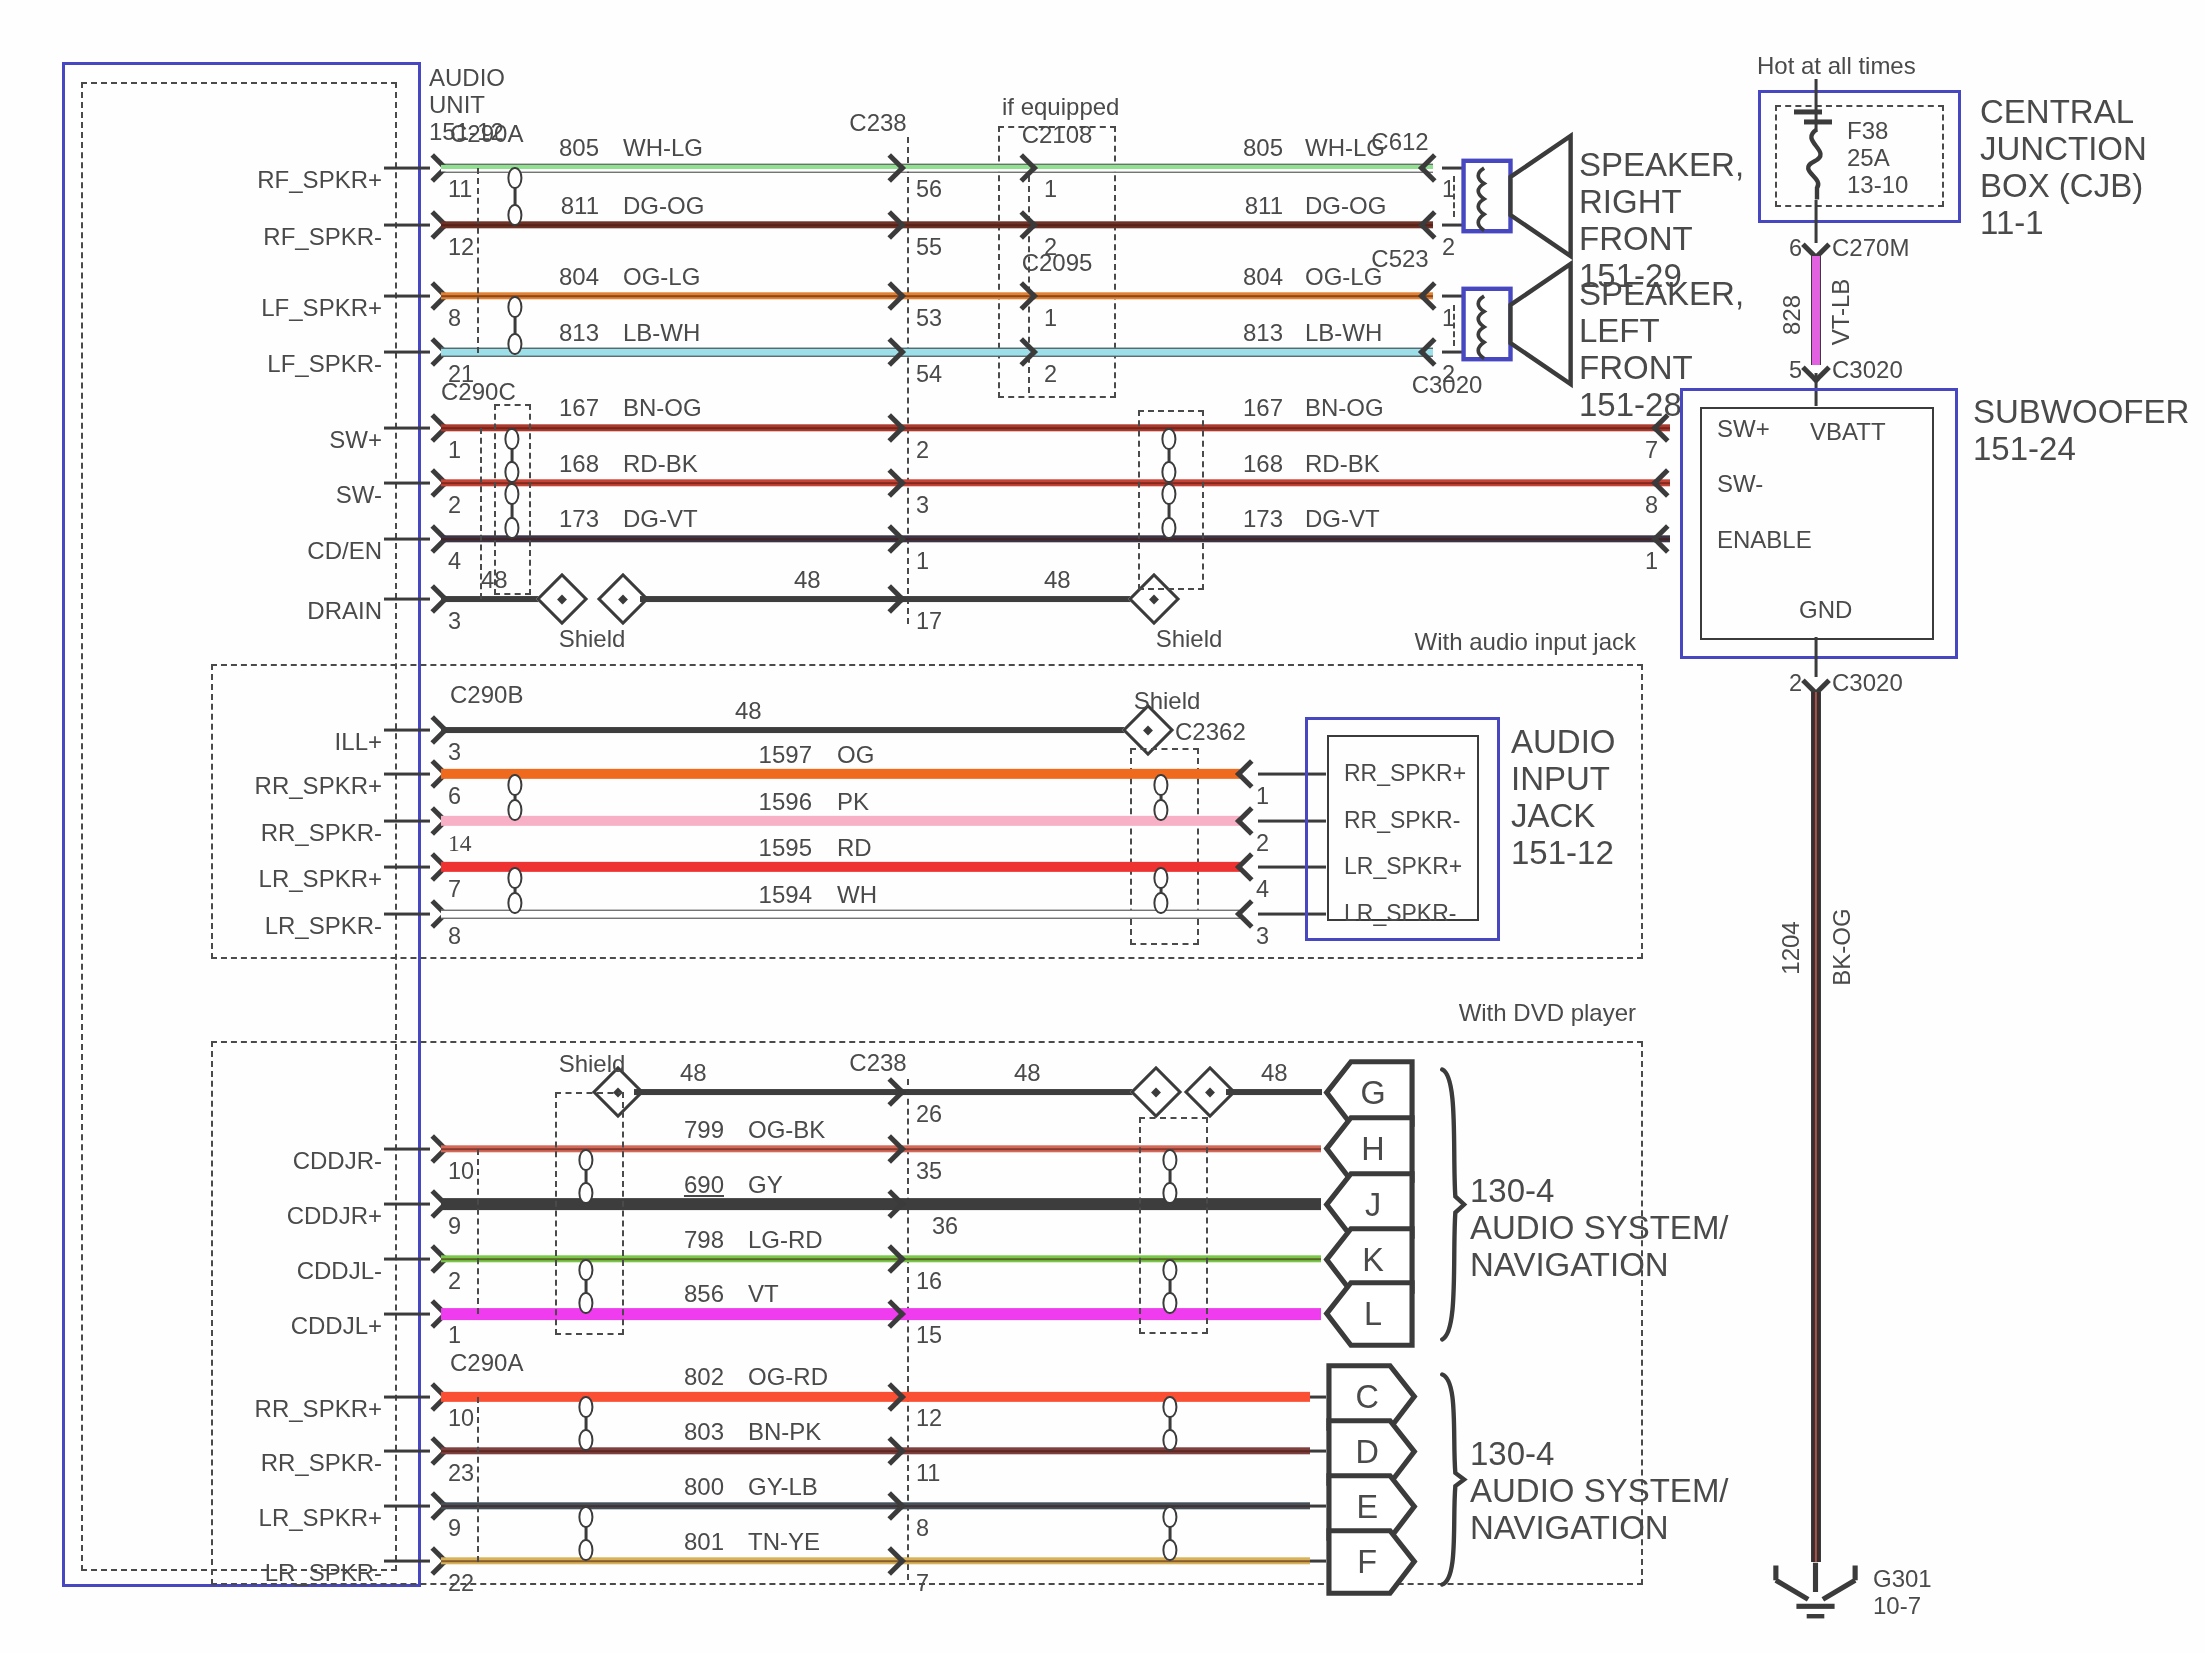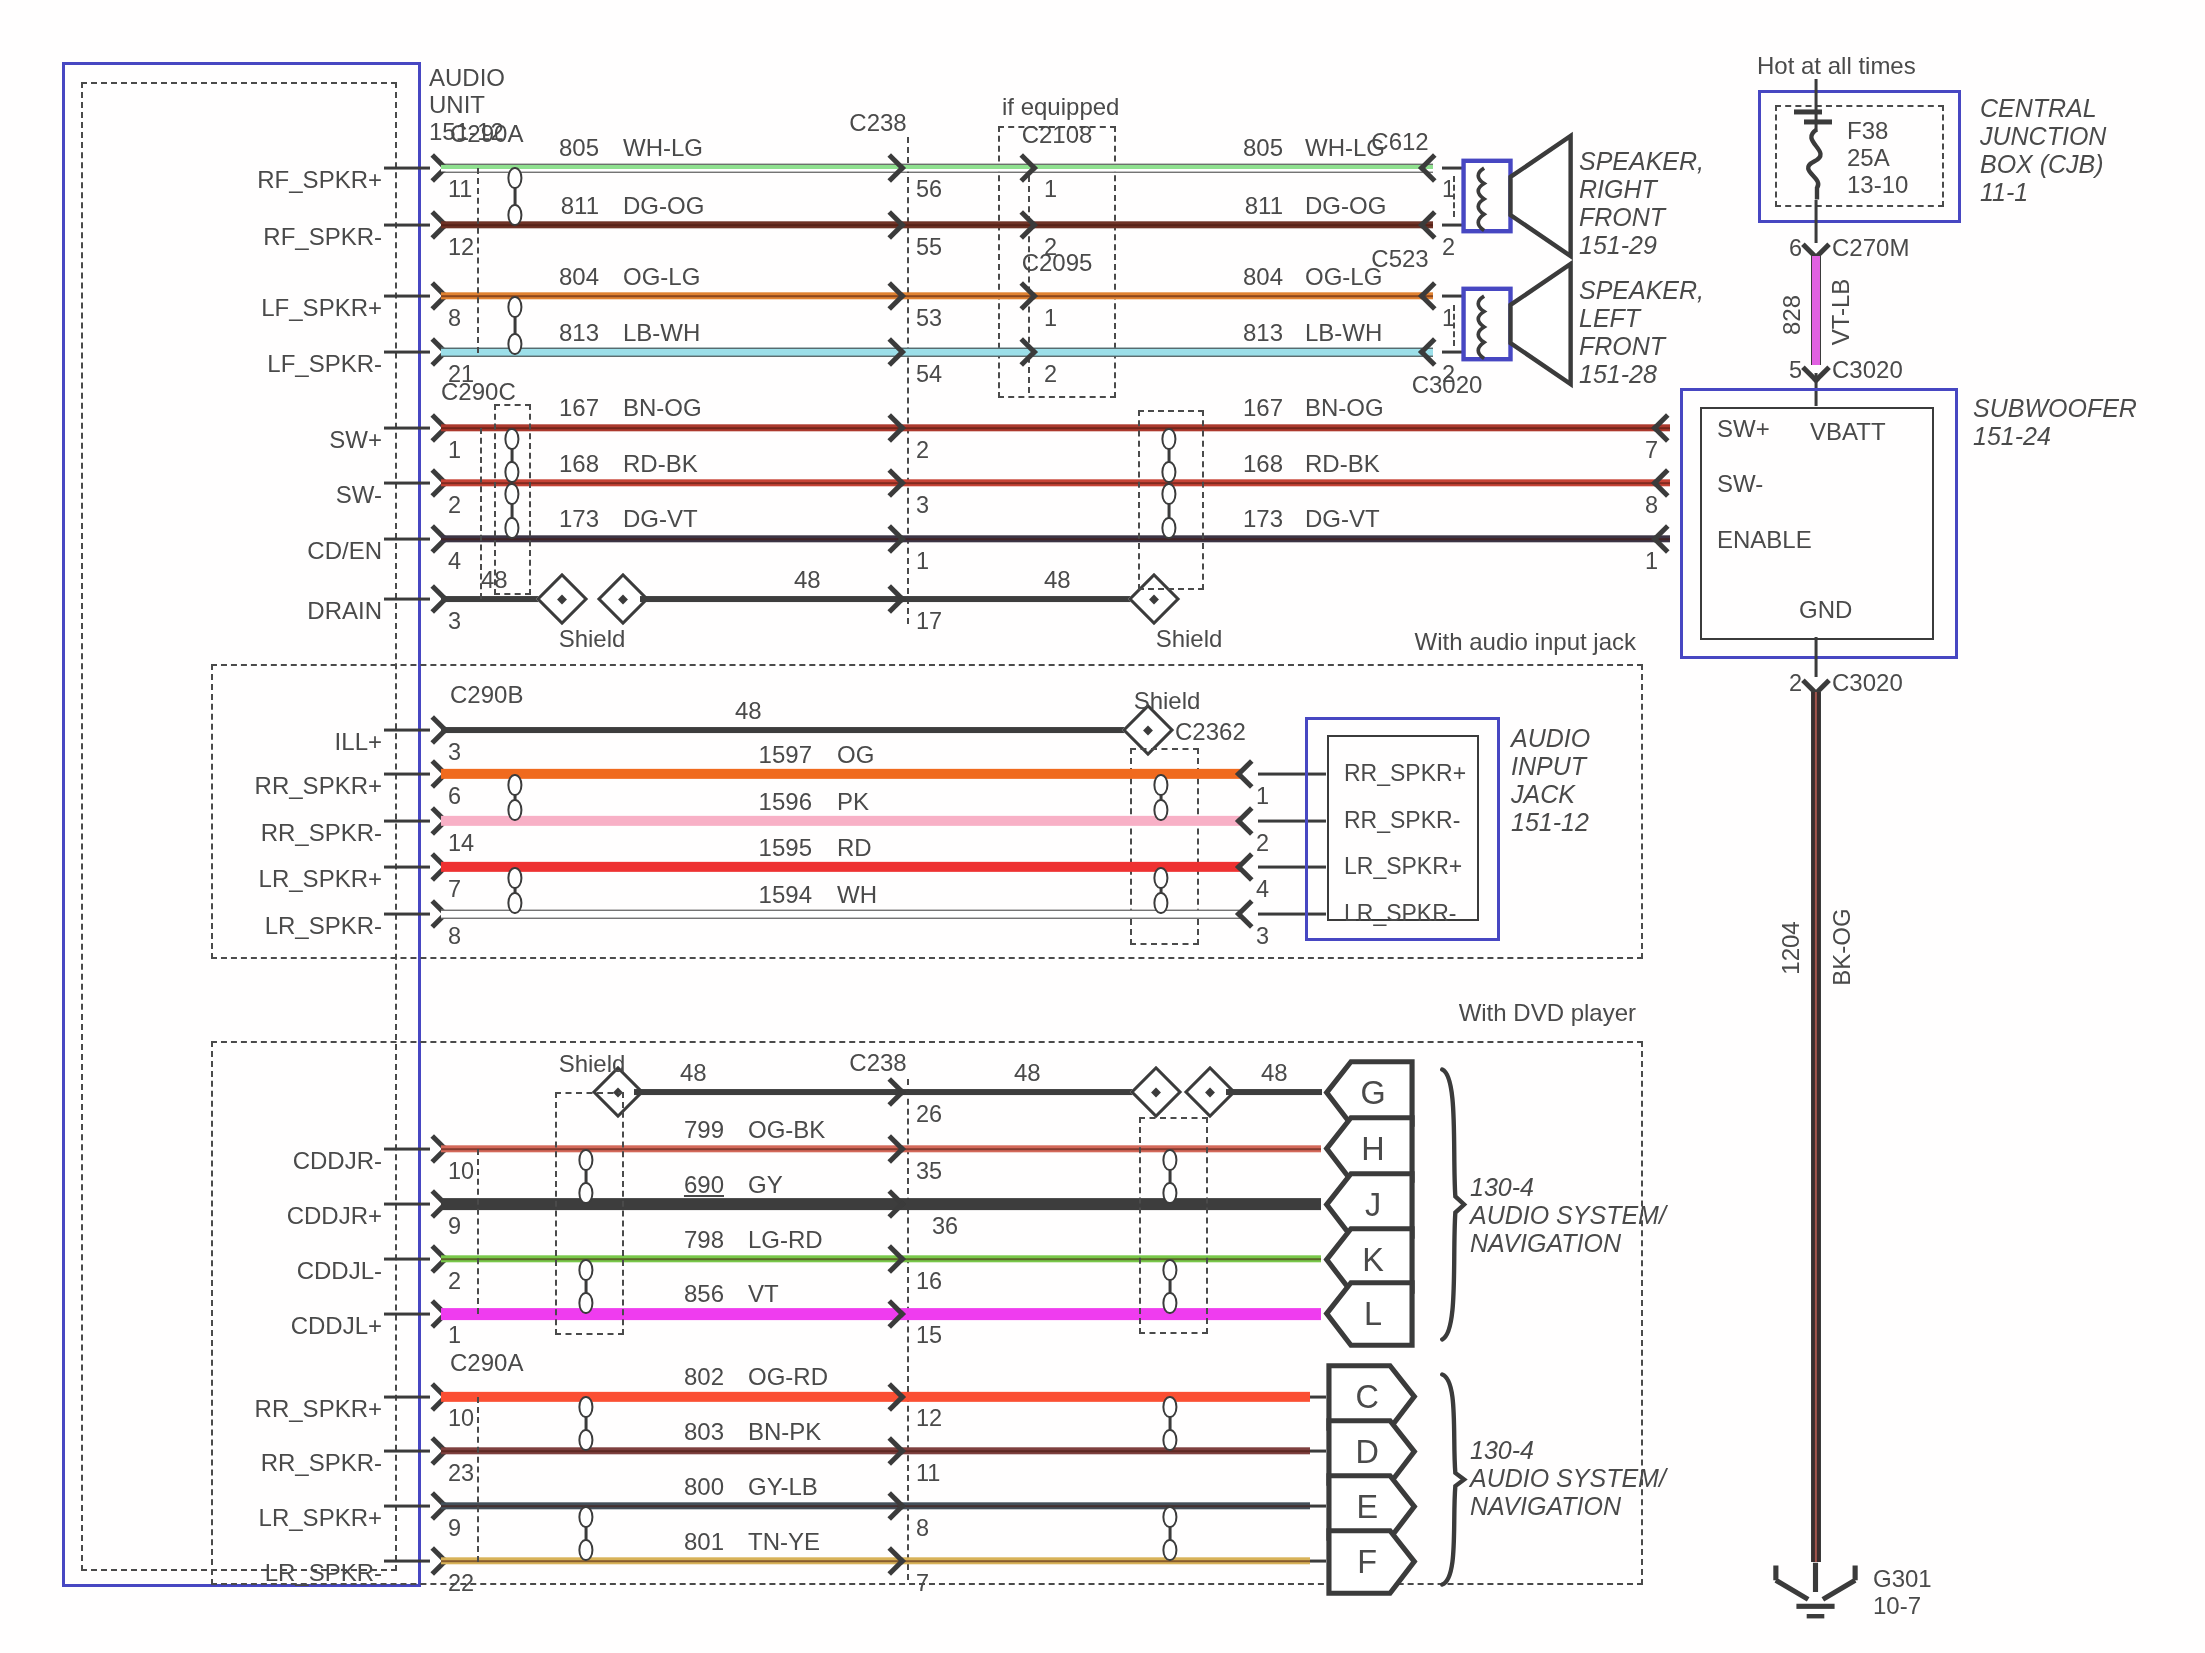--- a/index.html
+++ b/index.html
@@ -4,21 +4,21 @@
 <style>
   html,body{margin:0;padding:0;background:#fff;}
   #stage{position:relative;width:2205px;height:1654px;background:#fffefe;
          font-family:"Liberation Sans",sans-serif;color:#4a4a4a;overflow:hidden;}
   .t{position:absolute;font-size:24px;line-height:1.12;white-space:nowrap;}
   .tm{transform:translateY(-50%);}
   .tc{transform:translateX(-50%);}
   .tb{transform:translateX(-100%);}
   .trm{transform:translate(-100%,-50%);margin-top:12px;}
   .vt{position:absolute;font-size:24px;white-space:nowrap;transform:translate(-50%,-50%) rotate(-90deg);}
-  .big{font-size:25px;font-style:italic;}
+  .big{font-size:33px;}
   .pin{position:absolute;font-size:23.5px;white-space:nowrap;}
   .w{position:absolute;height:7.4px;transform:translateY(-50%);}
   .w.bd{border-top:1.5px solid #3b3b3b;border-bottom:1.5px solid #3b3b3b;height:6.6px;}
   .w.stripe::before{content:"";position:absolute;left:0;right:0;top:50%;height:2.2px;transform:translateY(-50%);background:rgba(70,22,12,.55);}
   .wv{position:absolute;width:8px;transform:translateX(-50%);border-left:1.5px solid #3b3b3b;border-right:1.5px solid #3b3b3b;}
   .wv.core::before{content:"";position:absolute;top:0;bottom:0;left:50%;width:2.2px;transform:translateX(-50%);background:#a3544c;}
   .ln{position:absolute;height:2.9px;background:#3b3b3b;transform:translateY(-50%);}
   .vln{position:absolute;width:2.9px;background:#3b3b3b;transform:translateX(-50%);}
   .dv{position:absolute;width:0;border-left:2.9px dashed #4a4a4a;transform:translateX(-50%);}
   .db{position:absolute;border:2.9px dashed #4a4a4a;}
@@ -316,21 +316,21 @@
   <div class="t" style="left:837px;top:742px;">OG</div>
   <div class="t" style="left:1175px;top:719px;">C2362</div>
   <div class="ar l" style="left:1250px;top:774px;"></div>
   <div class="pin" style="left:1256px;top:783px;">1</div>
   <div class="ln" style="left:1258px;top:774px;width:68px;"></div>
 
   <div class="t trm" style="left:382px;top:821px;">RR_SPKR-</div>
   <div class="ln" style="left:384px;top:821px;width:46px;"></div>
   <div class="ar" style="left:434px;top:821px;"></div>
   <div class="w" style="left: 441px; top: 821px; width: 800px; height: 10.3px; background: rgb(248, 176, 198);"></div>
-  <div class="pin" style="left:448px;top:830px;">14</div>
+  <div class="pin" style="left:448px;top:830px;font-family:Liberation Serif, serif;">14</div>
   <div class="t tb" style="left:812px;top:789px;">1596</div>
   <div class="t" style="left:837px;top:789px;">PK</div>
   <div class="ar l" style="left:1250px;top:821px;"></div>
   <div class="pin" style="left:1256px;top:830px;">2</div>
   <div class="ln" style="left:1258px;top:821px;width:68px;"></div>
 
   <div class="t trm" style="left:382px;top:867px;">LR_SPKR+</div>
   <div class="ln" style="left:384px;top:867px;width:46px;"></div>
   <div class="ar" style="left:434px;top:867px;"></div>
   <div class="w" style="left: 441px; top: 867px; width: 800px; height: 10.3px; background: rgb(238, 49, 49);"></div>

